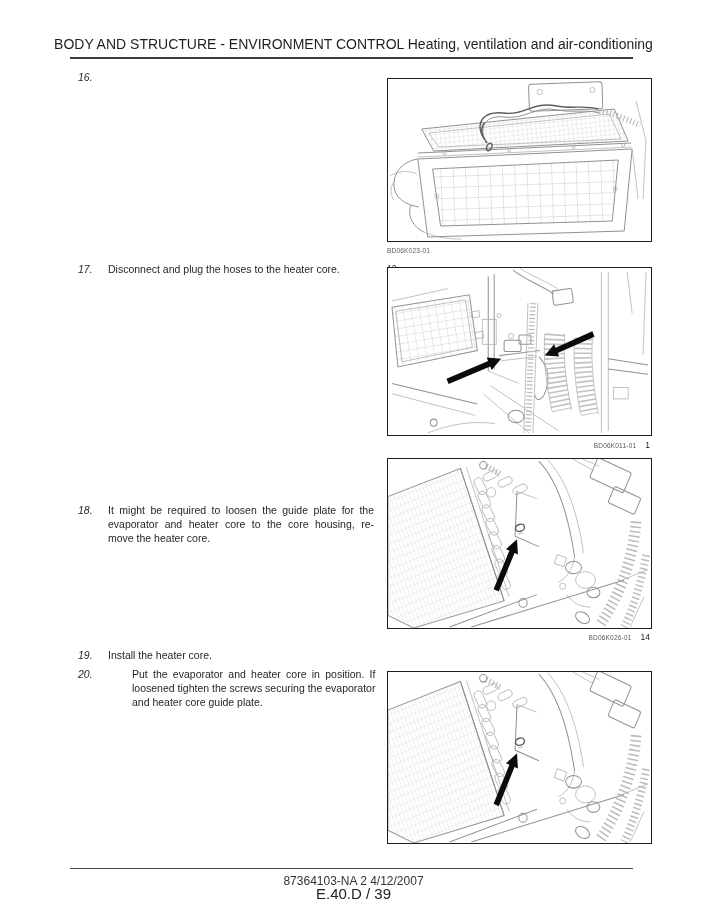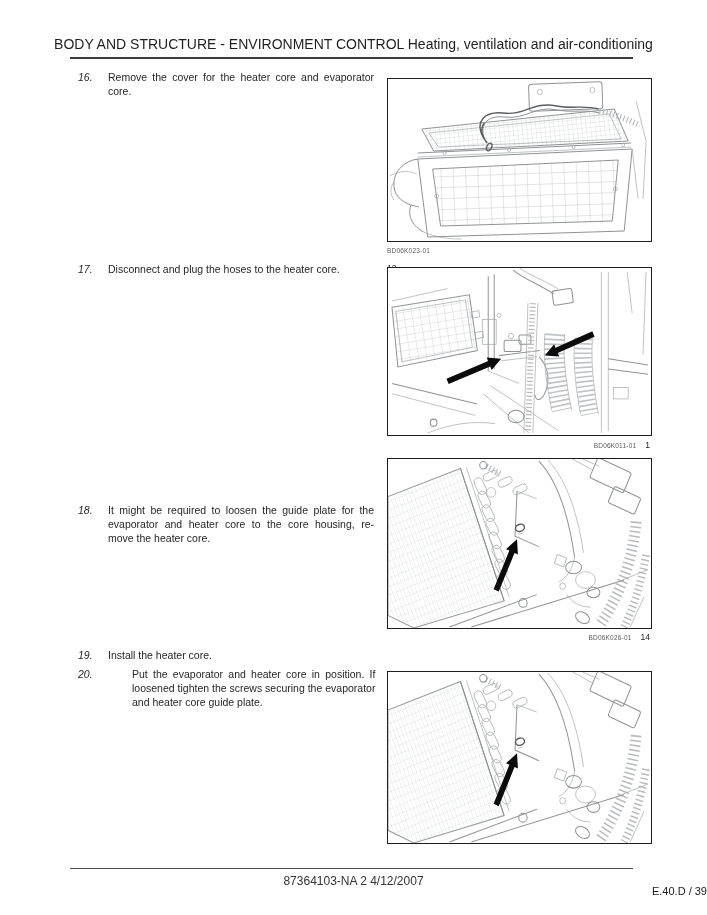--- a/index.html
+++ b/index.html
@@ -19,22 +19,22 @@
   .fig{position:absolute;left:387px;width:265px;margin:0;box-sizing:border-box;
         border:1.5px solid #1d1d1d;background:#fff;}
   .fig svg{display:block;width:100%;height:100%;}
   .caption{position:absolute;left:387px;width:265px;display:flex;
         justify-content:flex-end;align-items:baseline;gap:9px;padding-right:2px;
         box-sizing:border-box;}
   .fig-code{font-size:6.5px;color:#5a5a5a;letter-spacing:.2px;}
   .fig-num{font-size:8.5px;color:#222;}
   .footer-doc{position:absolute;top:874px;left:0;right:0;text-align:center;
         font-size:12px;color:#333;}
-  .footer-page{position:absolute;top:885px;left:0;right:0;text-align:right;
-        font-size:11px;color:#222;}
+  .footer-page{position:absolute;top:885px;left:0;right:0;text-align:center;
+        font-size:15px;color:#222;}
   
   .ln{stroke:#a6a9ab;stroke-width:.7;fill:none;}
   .ln2{stroke:#8f9294;stroke-width:1;fill:none;}
   .dk{stroke:#5a5d5f;stroke-width:1.4;fill:none;}
   .arrow{fill:#0b0b0b;stroke:none;}
   .c6{stroke:#b9bcbe;stroke-width:6;stroke-dasharray:1.2 2.4;fill:none;}
   .c8{stroke:#b9bcbe;stroke-width:8;stroke-dasharray:1.4 2.8;fill:none;}
   .c11{stroke:#b9bcbe;stroke-width:11;stroke-dasharray:1.5 3;fill:none;}
   .c17{stroke:#c0c3c5;stroke-width:17;stroke-dasharray:1.6 3;fill:none;}
   .c20{stroke:#c0c3c5;stroke-width:20;stroke-dasharray:1.6 3;fill:none;}
@@ -42,24 +42,20 @@
 </head>
 <body>
 
 <div class="page">
 
   <div class="header-title">BODY AND STRUCTURE - ENVIRONMENT CONTROL Heating, ventilation and air-conditioning</div>
   <div class="rule rule-top"></div>
 
   <div class="step" style="top:70px;">
     <div class="step-num">16.</div>
-    <div class="step-txt">
-      <div class="line j">Remove the cover for the heater core and evaporator</div>
-      <div class="line">core.</div>
-    </div>
   </div>
 
   <div class="step" style="top:262px;">
     <div class="step-num">17.</div>
     <div class="step-txt">
       <div class="line">Disconnect and plug the hoses to the heater core.</div>
     </div>
   </div>
 
   <div class="step" style="top:455px;margin-top:48px;">

